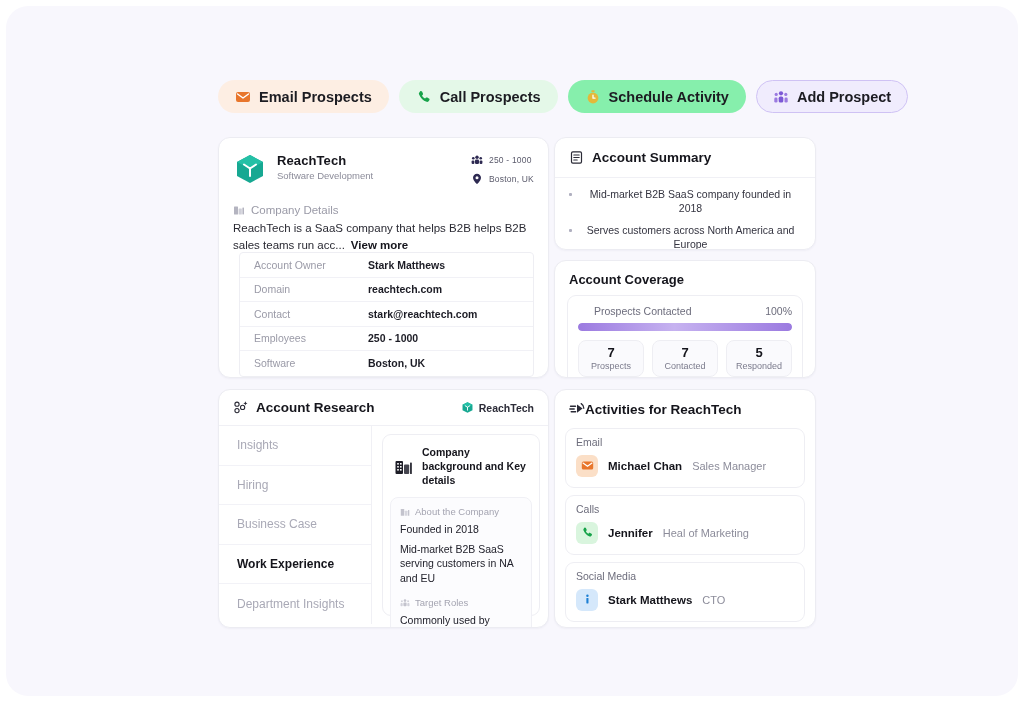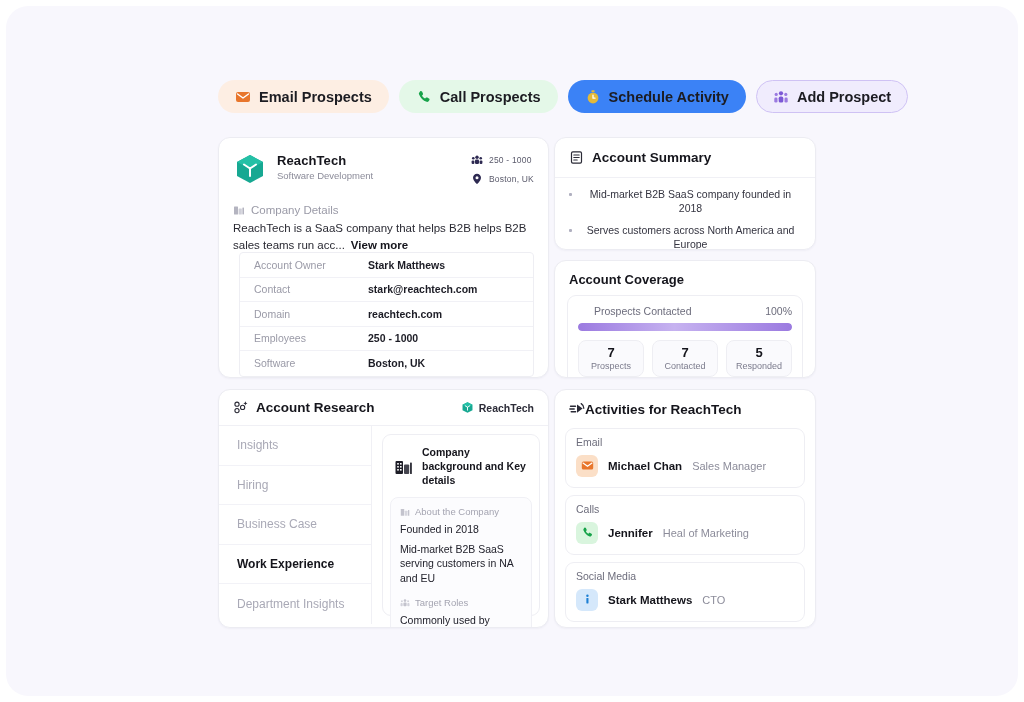--- a/index.html
+++ b/index.html
@@ -36,21 +36,21 @@
     font-weight: 700;
     color: #1c1c22;
     white-space: nowrap;
     cursor: pointer;
     border: 1px solid transparent;
     text-align: center;
   }
   .act-btn .ic { width: 16px; height: 16px; display: block; flex: 0 0 16px; }
   .act-email    { background: #fdeee3; }
   .act-call     { background: #e4f8e8; }
-  .act-schedule { background: #3b82f6; gap: 8px; }
+  .act-schedule { background: #86efac; gap: 8px; }
   .act-add      { background: #f0ecfd; border-color: #cfc2f4; }
 
   
   .card {
     position: absolute;
     background: #ffffff;
     border: 1px solid #ececf2;
     border-radius: 12px;
     box-shadow: 0 1px 2px rgba(30,25,70,.04);
     overflow: hidden;
@@ -244,26 +244,26 @@
     <div class="co-desc">
       <span>ReachTech is a SaaS company that helps B2B helps B2B sales teams run acc...</span><span class="more">View more</span>
     </div>
 
     <div class="kv-table">
       <div class="kv-row">
         <div class="kv-k">Account Owner</div>
         <div class="kv-v">Stark Matthews</div>
       </div>
       <div class="kv-row">
+        <div class="kv-k">Domain</div>
+        <div class="kv-v">reachtech.com</div>
+      </div>
+      <div class="kv-row">
         <div class="kv-k">Contact</div>
         <div class="kv-v">stark@reachtech.com</div>
-      </div>
-      <div class="kv-row">
-        <div class="kv-k">Domain</div>
-        <div class="kv-v">reachtech.com</div>
       </div>
       <div class="kv-row">
         <div class="kv-k">Employees</div>
         <div class="kv-v">250 - 1000</div>
       </div>
       <div class="kv-row">
         <div class="kv-k">Software</div>
         <div class="kv-v">Boston, UK</div>
       </div>
     </div>

